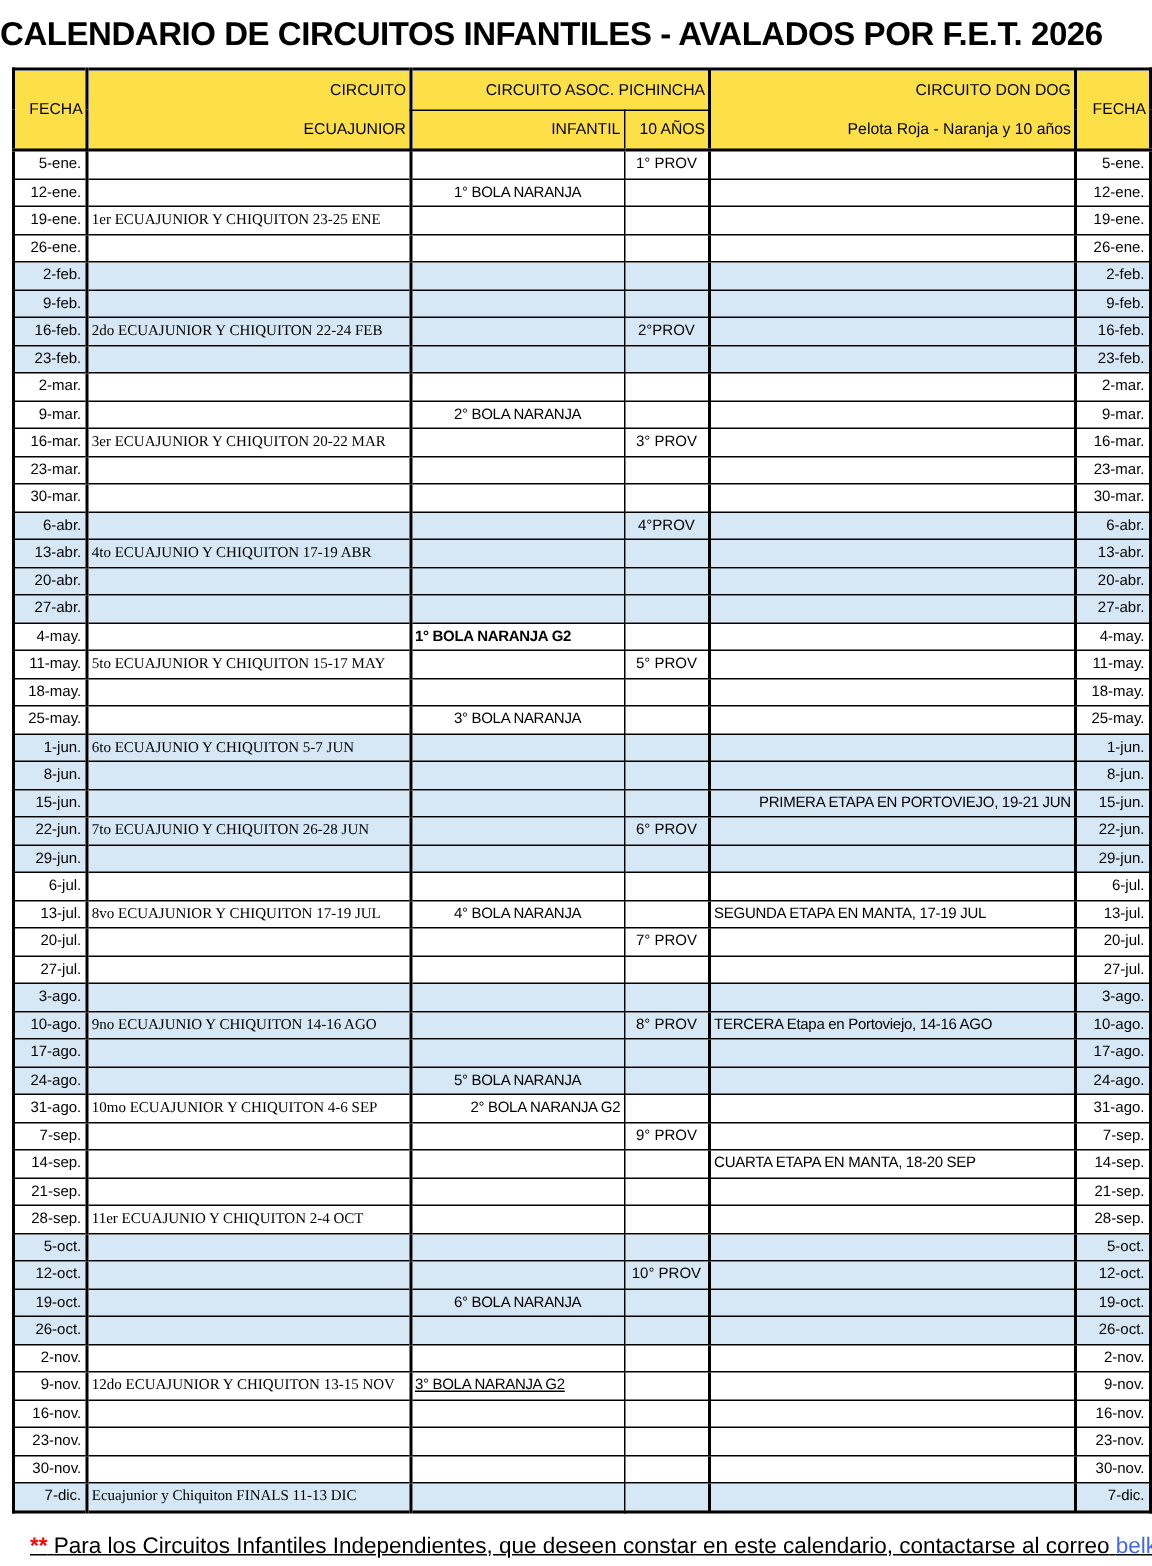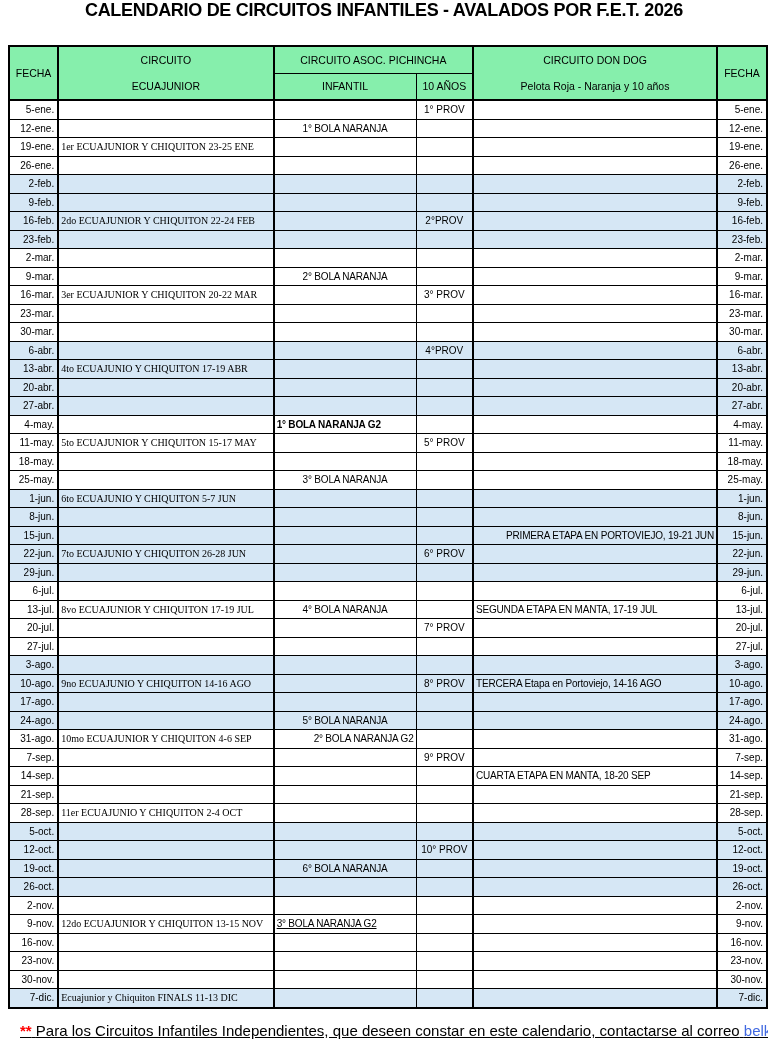--- a/index.html
+++ b/index.html
@@ -2,36 +2,36 @@
 <html><head>
 <meta charset="utf-8">
 <style>
   html,body { margin:0; padding:0; }
   body {
     width:768px; height:1044px; background:#ffffff;
     font-family:"Liberation Sans", sans-serif;
     color:#000; position:relative; overflow:hidden;
   }
   .page-title {
-    box-sizing:border-box; height:45px; 
-    text-align:center; font-weight:bold; font-size:18px;
+    box-sizing:border-box; height:45px; padding-top:10px;
+    text-align:left; font-weight:bold; font-size:22px;
     letter-spacing:-0.3px; white-space:nowrap;
   }
   table.cal {
     border-collapse:collapse; table-layout:fixed;
     margin-left:8px; border:2px solid #000;
   }
   .cal th, .cal td {
     border:1px solid #000; box-sizing:border-box;
     overflow:hidden; white-space:nowrap;
     font-size:10px; padding:0 2px;
   }
   .cal thead th {
-    background:#86efac; font-weight:normal; font-size:10.5px;
-    text-align:center; vertical-align:middle;
+    background:#fde047; font-weight:normal; font-size:10.5px;
+    text-align:right; vertical-align:middle;
   }
   .cal thead th.bb2 { border-bottom:2px solid #000; }
   .cal th.br2, .cal td.br2 { border-right:2px solid #000; }
   .hdr-stack {
     display:flex; flex-direction:column; justify-content:space-around;
     height:52px;
   }
   .cal tbody td { height:17.5px; line-height:17.5px; }
   .cal tbody tr.shaded td { background:#d6e7f5; }
   td.c-date, td.c-date-r { text-align:right; padding-right:3px; }

